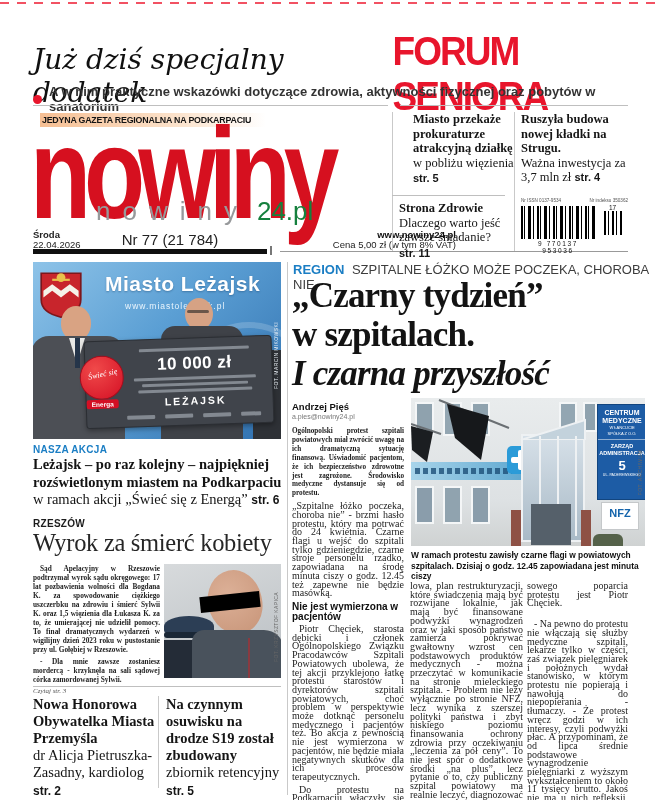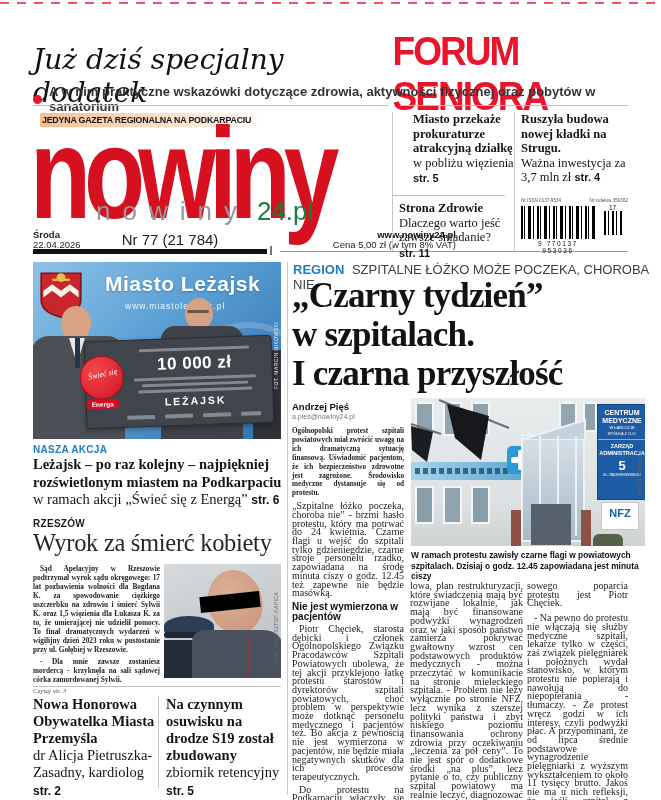--- a/index.html
+++ b/index.html
@@ -186,21 +186,21 @@
     <span class="pg" style="display:block;margin-top:2px;font-size:12px;">str. 5</span>
   </div>
 
   <div class="abs sans" style="left:293px;top:262px;font-size:13px;">
     <span class="kicker-blue">REGION</span>
     <span style="color:#3d3d3d;margin-left:4px;">SZPITALNE ŁÓŻKO MOŻE POCZEKA, CHOROBA NIE</span>
   </div>
   <div class="abs serif b" style="left:292px;top:276px;width:340px;font-size:35px;line-height:39px;color:#131313;letter-spacing:-.8px;">
     <span style="display:block;">„Czarny tydzień”</span>
     <span style="display:block;">w szpitalach.</span>
-    <span style="display:block;">I czarna przyszłość</span>
+    <span style="display:block;font-style:italic;">I czarna przyszłość</span>
   </div>
 
   <div class="abs" style="left:292px;top:402px;width:112px;">
     <div class="sans b" style="font-size:9.5px;line-height:10px;color:#111;">Andrzej Pięś</div>
     <div class="sans" style="font-size:7px;line-height:9px;color:#777;margin-bottom:6px;">a.pies@nowiny24.pl</div>
     <p class="serif body-p lead-p">Ogólnopolski protest szpitali powiatowych miał zwrócić uwagę na ich dramatyczną sytuację finansową. Uświadomić pacjentom, że ich bezpieczeństwo zdrowotne jest zagrożone. Środowisko medyczne dystansuje się od protestu.</p>
     <p class="serif body-p">„Szpitalne łóżko poczeka, choroba nie” - brzmi hasło protestu, który ma potrwać do 24 kwietnia. Czarne flagi u wejść do szpitali tylko gdzieniegdzie, czarne stroje personelu rzadko, zapowiadana na środę minuta ciszy o godz. 12.45 też zapewne nie będzie masówką.</p>
     <div class="sub-h">Nie jest wymierzona w pacjentów</div>
     <p class="serif body-p" style="text-indent:7px;">Piotr Chęciek, starosta dębicki i członek Ogólnopolskiego Związku Pracodawców Szpitali Powiatowych ubolewa, że tej akcji przyklejono łatkę protestu starostów i dyrektorów szpitali powiatowych, choć problem w perspektywie może dotknąć personelu medycznego i pacjentów też. Bo akcja z pewnością nie jest wymierzona w pacjentów, nie będzie miała negatywnych skutków dla ich procesów terapeutycznych.</p>
     <p class="serif body-p" style="text-indent:7px;">Do protestu na Podkarpaciu włączyły się szpitale w Brzozowie i Lesku, łańcuckie Centrum Medyczne oflagowało się na czarno. Niektóre placówki, jak np. w Nisku, Dębicy i Mielcu, na swoich stronach internetowych zamieściły komunikaty o poparciu akcji protestacyjnej.</p>
@@ -261,18 +261,18 @@
 
   <div class="abs sans b" style="left:411px;top:550px;width:232px;font-size:8.4px;line-height:10.5px;color:#111;">W ramach protestu zawisły czarne flagi w powiatowych szpitalach. Dzisiaj o godz. 12.45 zapowiadana jest minuta ciszy</div>
 
   <div class="abs" style="left:410px;top:582px;width:113px;">
     <p class="serif body-p">lowa, plan restrukturyzacji, które świadczenia mają być rozwijane lokalnie, jak mają być finansowane podwyżki wynagrodzeń oraz w jaki sposób państwo zamierza pokrywać gwałtowny wzrost cen podstawowych produktów medycznych - można przeczytać w komunikacie na stronie mieleckiego szpitala. - Problem nie leży wyłącznie po stronie NFZ, lecz wynika z szerszej polityki państwa i zbyt niskiego poziomu finansowania ochrony zdrowia przy oczekiwaniu „leczenia za pół ceny”. To nie jest spór o dodatkowe środki „na plus”, lecz pytanie o to, czy publiczny szpital powiatowy ma realnie leczyć, diagnozować i utrzymywać bezpieczeństwo pacjentów, czy jedynie zarządzać niedoborem?</p>
     <div class="sub-h">Szpital powiatowy uważam za zamknięty</div>
     <p class="serif body-p" style="text-indent:7px;">Mocno rozczarowany brakiem ma-</p>
   </div>
 
   <div class="abs" style="left:527px;top:582px;width:101px;">
-    <p class="serif body-p" style="margin-bottom:6px;">sowego poparcia protestu jest Piotr Chęciek.</p>
+    <p class="serif body-p" style="margin-bottom:12px;">sowego poparcia protestu jest Piotr Chęciek.</p>
     <p class="serif body-p" style="text-indent:7px;margin-bottom:2px;">- Na pewno do protestu nie włączają się służby medyczne szpitali, lekarze tylko w części, zaś związek pielęgniarek i położnych wydał stanowisko, w którym protestu nie popierają i nawołują do niepopierania - tłumaczy. - Że protest wręcz godzi w ich interesy, czyli podwyżki płac. A przypominam, że od lipca średnie podstawowe wynagrodzenie pielęgniarki z wyższym wykształceniem to około 11 tysięcy brutto. Jakoś nie ma u nich refleksji, że jeśli szpital z przyczyn finansowych przestanie istnieć, to one przestaną zarabiać. A pacjenci stracą dostęp do świadczeń medycznych. Bo za rok może się okazać, że nie będzie na Podkarpaciu szpitali powiatowych. Przyczyny finansowych problemów szpitali powiatowych?</p>
 
   </div>
 
 </div>
 
 </body></html>

